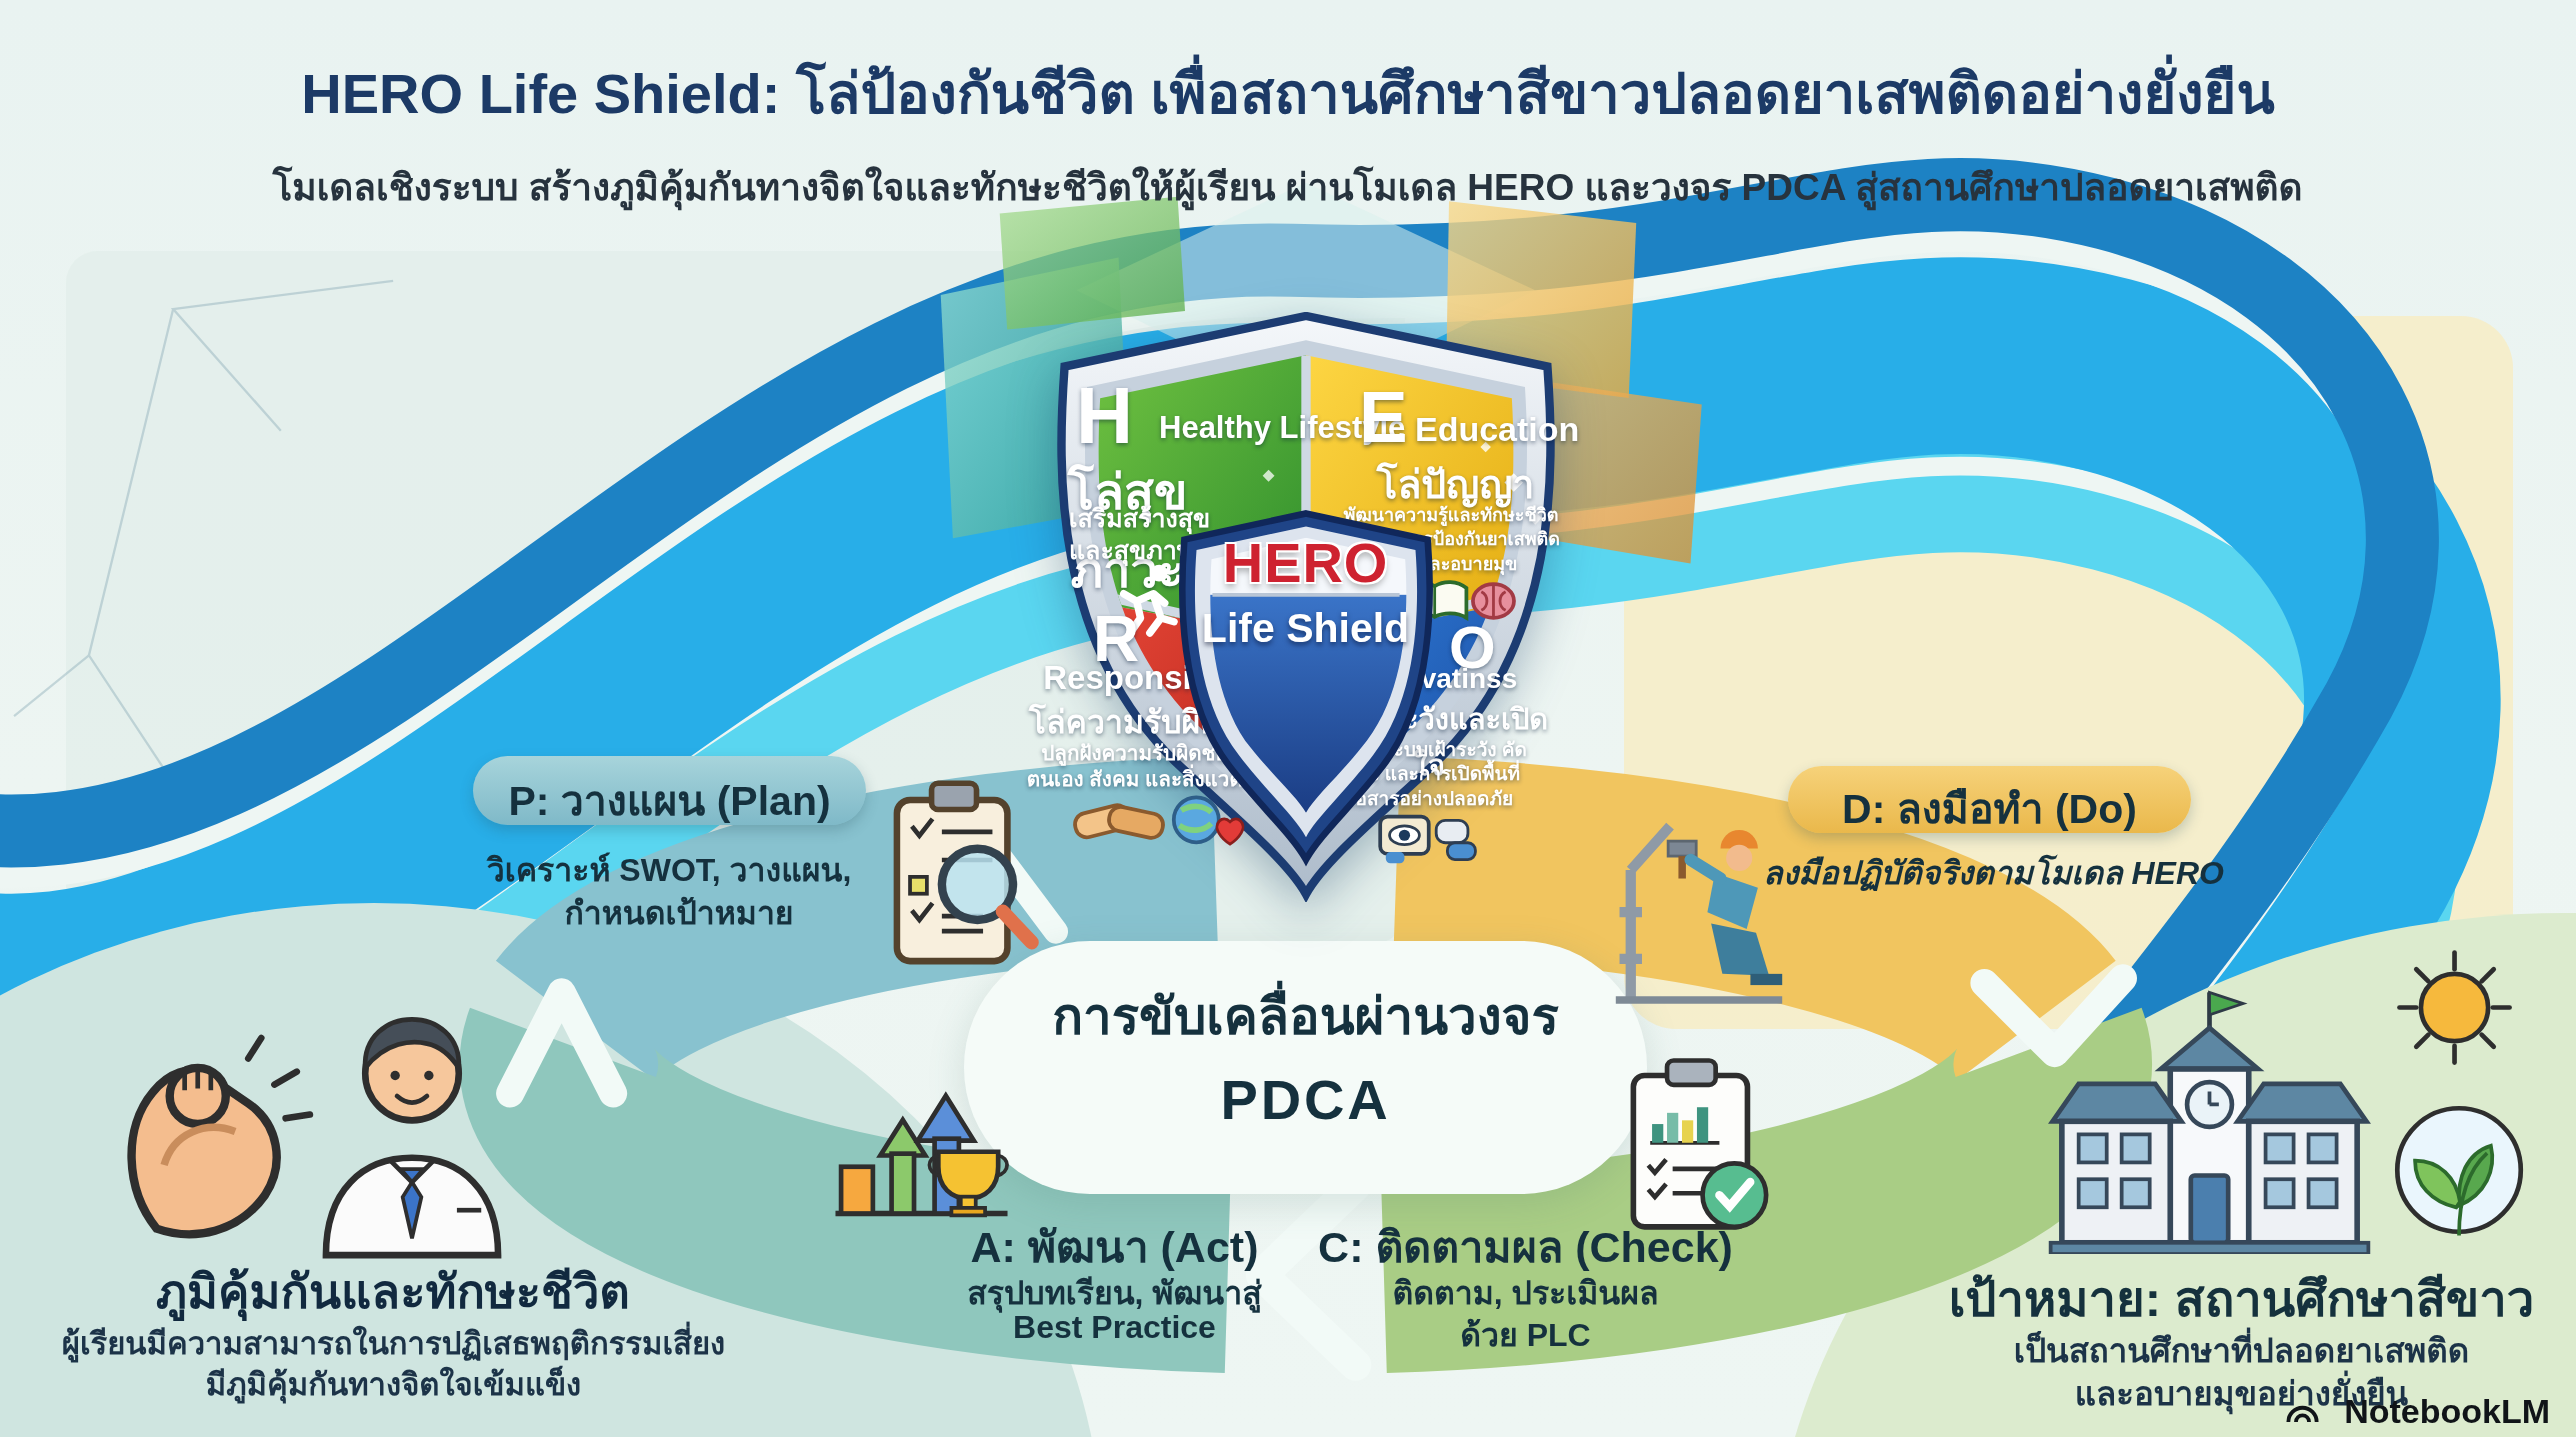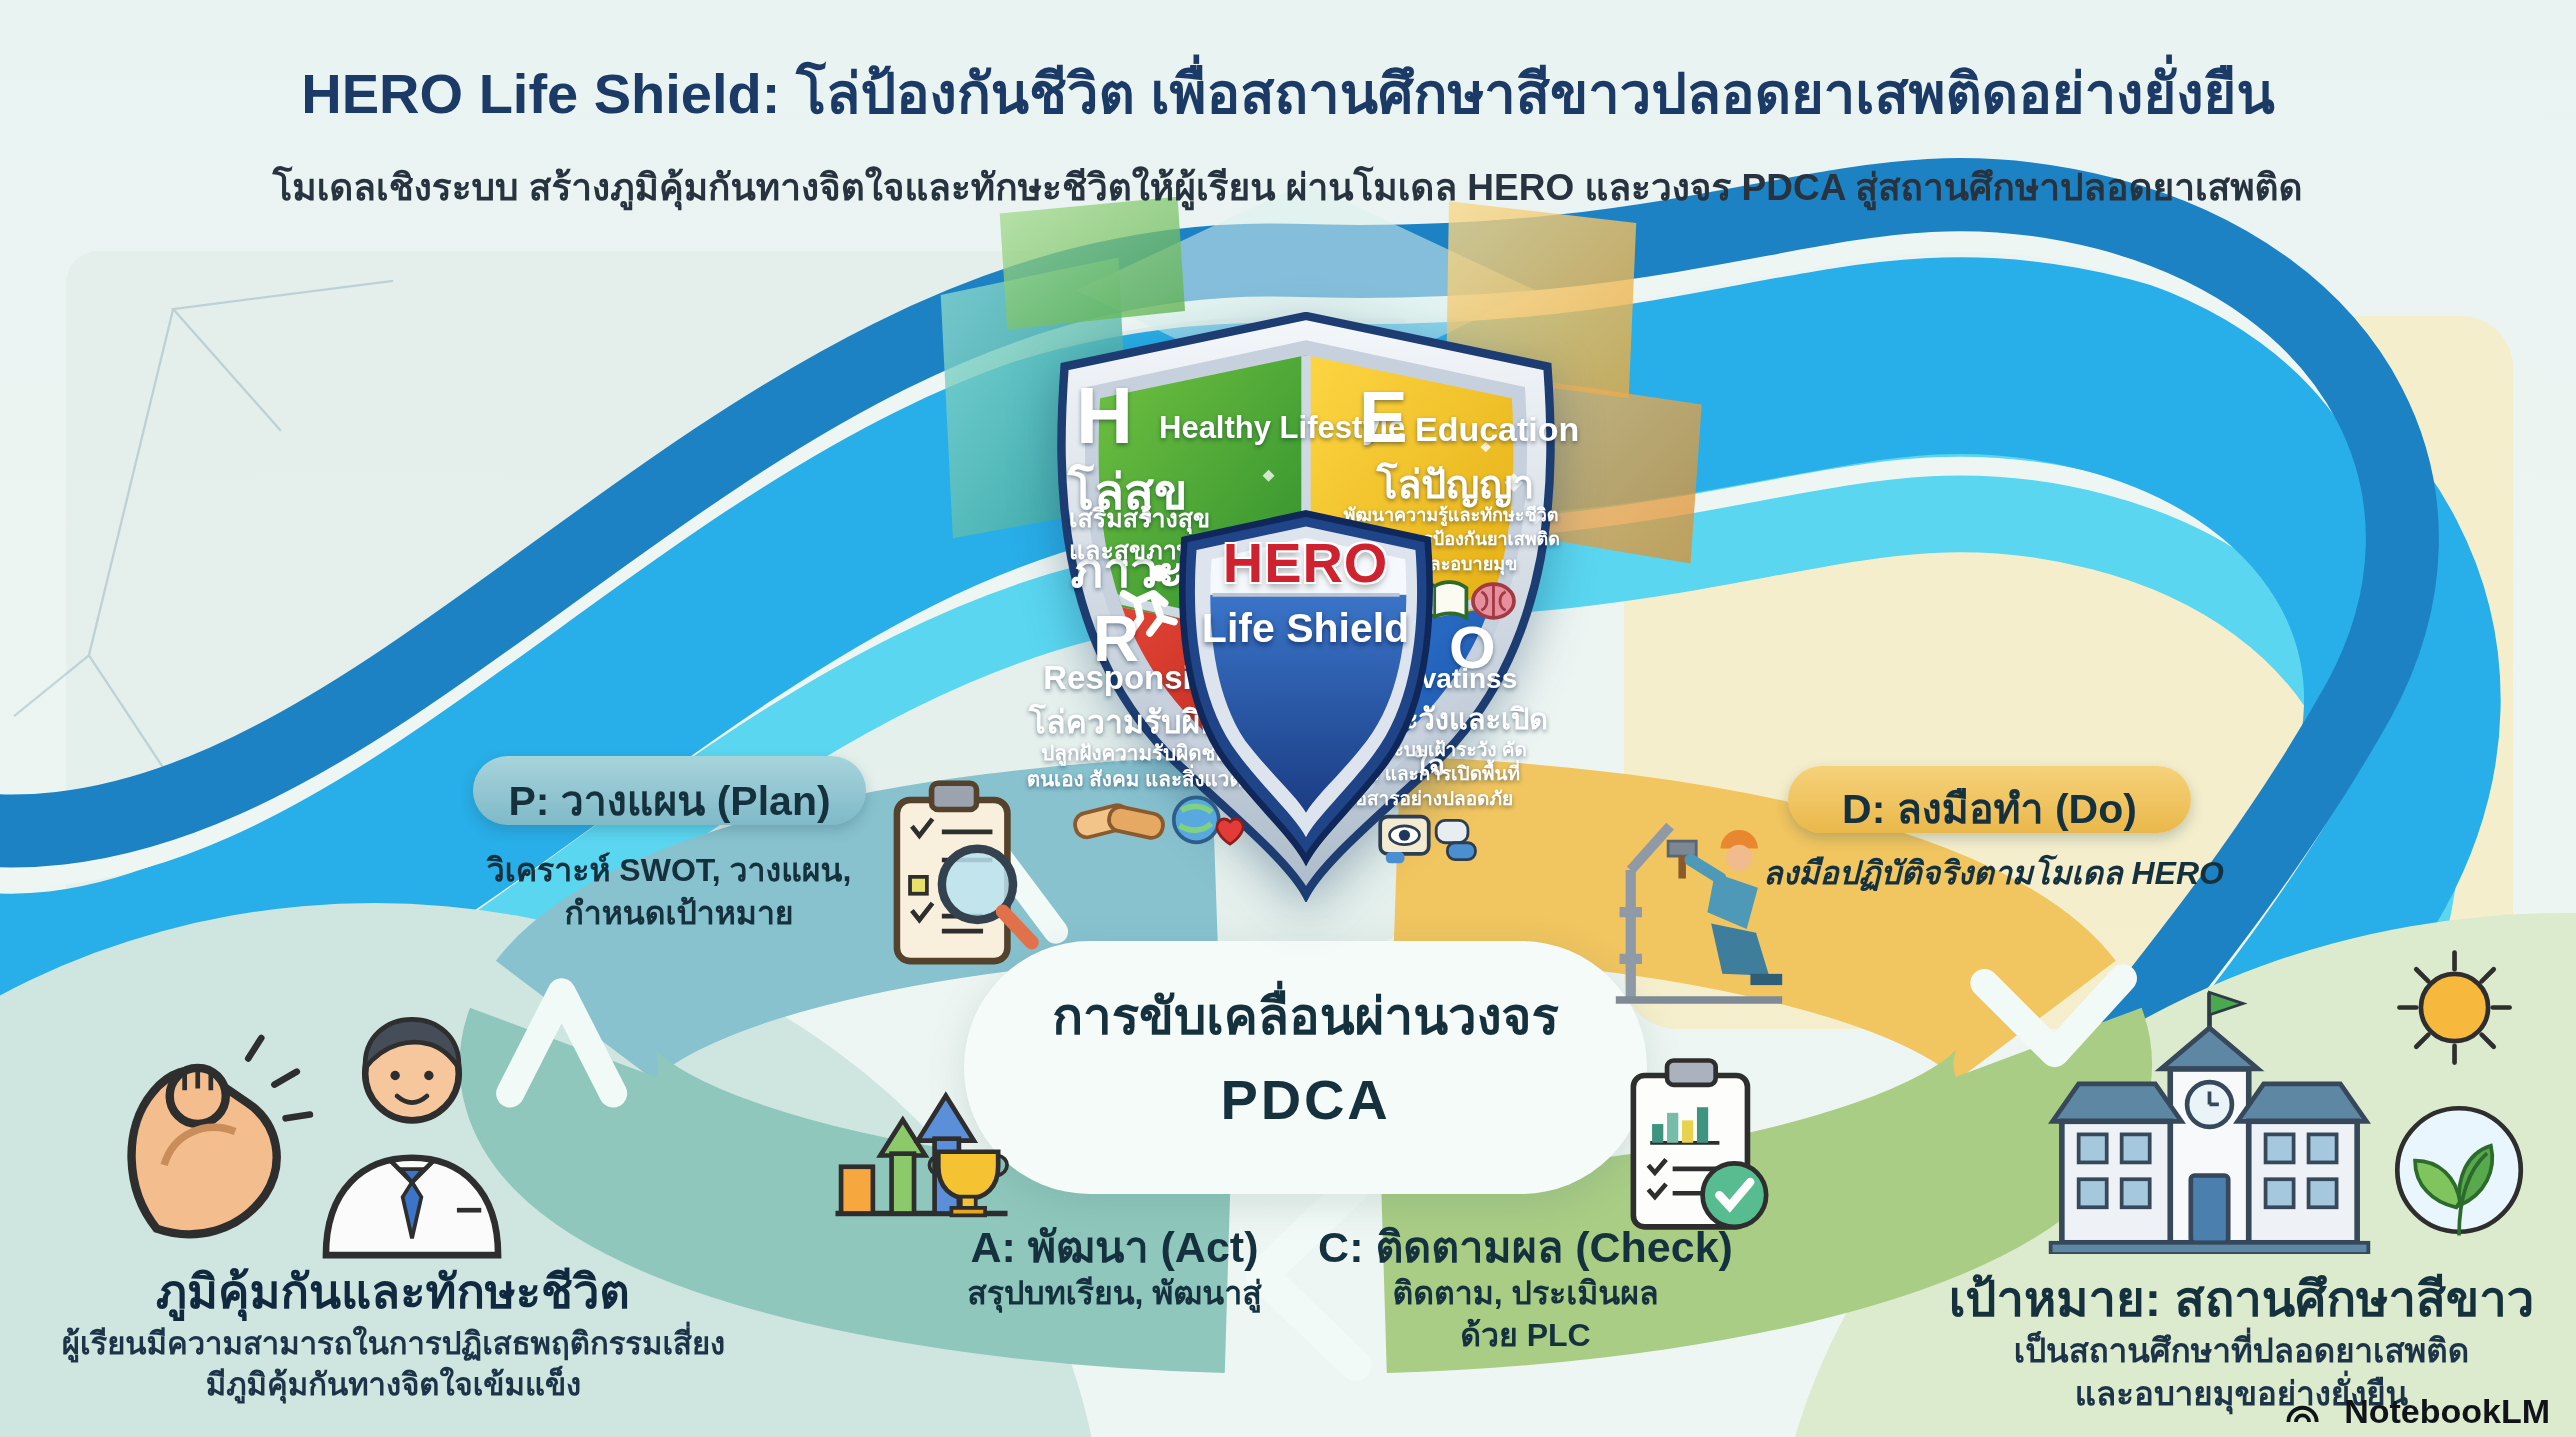--- a/index.html
+++ b/index.html
@@ -233,20 +233,21 @@
     <path d="M118,52 a20,20 0 0 1 40,0 z" fill="#e8872f"></path>
     <circle cx="138" cy="62" r="14" fill="#f2bb8d"></circle>
     <path d="M112,78 L158,94 L146,138 L104,120 Z" fill="#4e98b8"></path>
     <path d="M118,84 L86,64" stroke="#4e98b8" stroke-width="13" stroke-linecap="round"></path>
     <path d="M108,132 L156,142 L170,188 L120,186 Z" fill="#3e7e9c"></path>
     <rect x="150" y="186" width="34" height="12" fill="#2e5e78"></rect>
   </svg>
 
   <div class="abs ctr dk" style="left:899px;top:1213px;width:431px;font-size:43px;font-weight:800;">A: พัฒนา (Act)</div>
   <div class="abs ctr dk" style="left:899px;top:1267px;width:431px;font-size:32px;font-weight:600;">สรุปบทเรียน, พัฒนาสู่</div>
+  <div class="abs ctr dk" style="left:899px;top:1309px;width:431px;font-size:32px;font-weight:600;">Best Practice</div>
   <svg class="abs" width="187" height="159" viewBox="0 0 200 170" style="left:828px;top:1062px;">
     <path d="M8,162 h184" stroke="#2e2e2e" stroke-width="6"></path>
     <rect x="14" y="112" width="34" height="50" fill="#f6a83f" stroke="#2e2e2e" stroke-width="5"></rect>
     <polygon points="56,100 104,100 80,62" fill="#8cc96b" stroke="#2e2e2e" stroke-width="5"></polygon>
     <rect x="68" y="98" width="24" height="64" fill="#8cc96b" stroke="#2e2e2e" stroke-width="5"></rect>
     <polygon points="96,84 156,84 126,36" fill="#5b8fd9" stroke="#2e2e2e" stroke-width="5"></polygon>
     <rect x="114" y="82" width="26" height="80" fill="#5b8fd9" stroke="#2e2e2e" stroke-width="5"></rect>
     <path d="M118,96 h64 v16 c0,22 -14,34 -32,34 c-18,0 -32,-12 -32,-34 z" fill="#f5c232" stroke="#2e2e2e" stroke-width="5"></path>
     <path d="M118,100 c-12,2 -14,18 2,22 M182,100 c12,2 14,18 -2,22" stroke="#2e2e2e" stroke-width="4" fill="none"></path>
     <rect x="142" y="144" width="16" height="12" fill="#f5c232" stroke="#2e2e2e" stroke-width="4"></rect>

